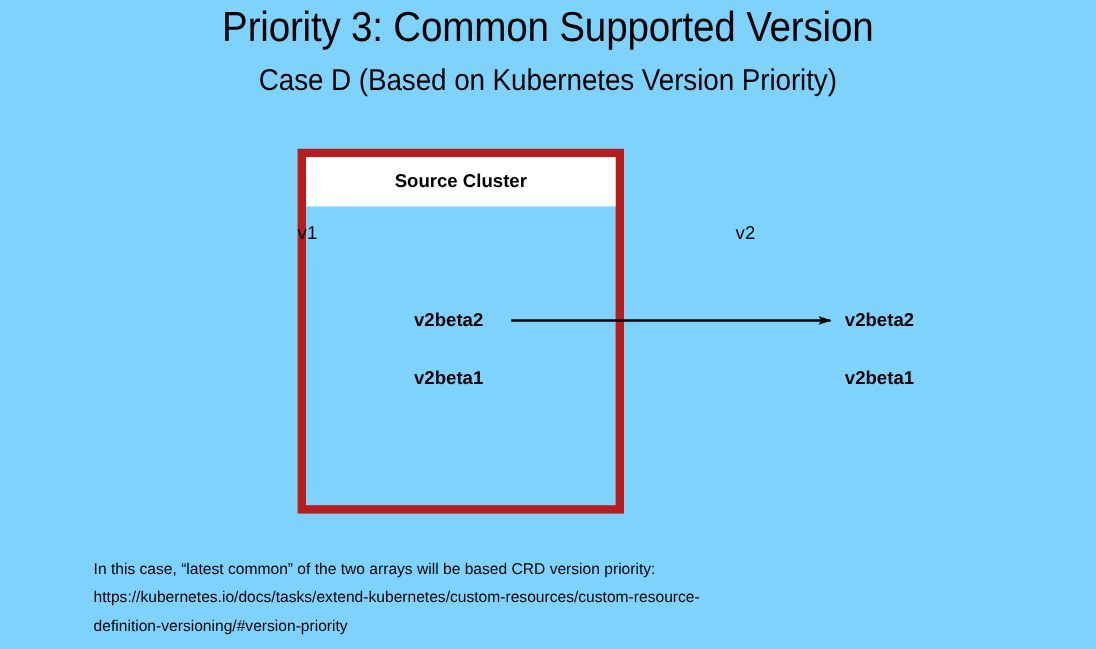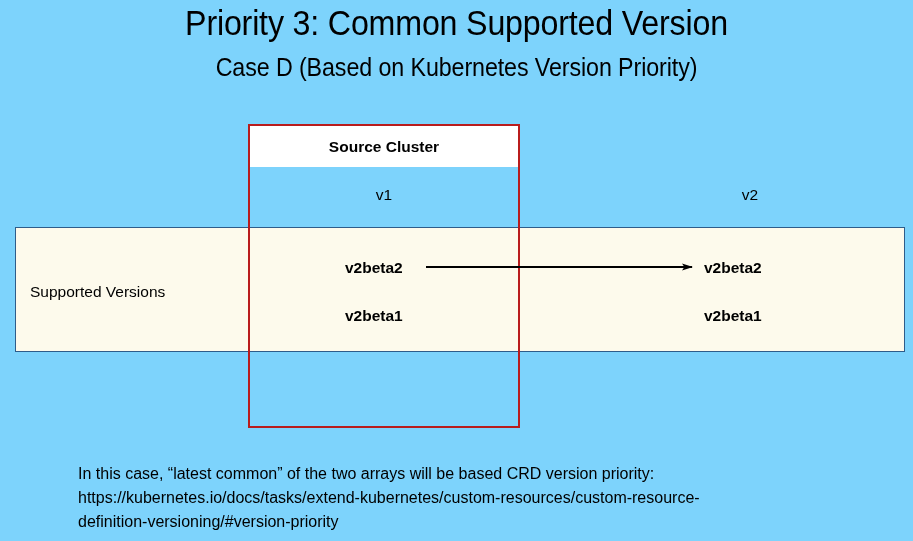--- a/index.html
+++ b/index.html
@@ -78,21 +78,21 @@
     white-space: nowrap;
   }
   #label-preferred { top: 17px; }
   #label-supported { top: 55px; }
 
   
   .cluster-box {
     position: absolute;
     top: 124px;
     height: 304px;
-    border: 2px solid #b91c1c;
+    border: 7px solid #b91c1c;
     box-sizing: border-box;
     background: transparent;
   }
   #box-source {
     left: 248px;
     width: 272px;
   }
   #box-target {
     left: 613px;
     width: 274px;
@@ -121,21 +121,21 @@
     bottom: 0;
     background: transparent;
   }
 
   
   .cell-value {
     position: absolute;
     font-size: 15.5px;
     color: #000000;
     white-space: nowrap;
-    text-align: center;
+    text-align: left;
   }
   .cell-value.bold { font-weight: bold; }
 
   #val-src-preferred { left: 248px; width: 272px; top: 186px; font-weight: 400; }
   #val-tgt-preferred { left: 613px; width: 274px; top: 186px; font-weight: 400; }
 
   #val-src-v2beta2 { left: 345px; top: 259px; text-align: left; }
   #val-src-v2beta1 { left: 345px; top: 307px; text-align: left; }
   #val-tgt-v2beta2 { left: 704px; top: 259px; text-align: left; }
   #val-tgt-v2beta1 { left: 704px; top: 307px; text-align: left; }
@@ -149,40 +149,37 @@
     height: 24px;
     overflow: visible;
   }
 
   
   #footer-note {
     position: absolute;
     left: 78px;
     top: 462px;
     width: 790px;
-    font-size: 16px;
+    font-size: 13px;
     line-height: 24px;
     color: #000000;
     font-weight: 400;
   }
   #footer-note div { white-space: nowrap; }
 </style>
 </head>
 <body>
 
 <div id="slide">
 
   <div id="title">Priority 3: Common Supported Version</div>
 
   <div id="subtitle">Case D (Based on Kubernetes Version Priority)</div>
 
 
-  <div id="row-supported" class="cream-row">
-    <span id="label-supported" class="row-label">Supported Versions</span>
-  </div>
 
   <div id="box-source" class="cluster-box">
     <div class="cluster-header">Source Cluster</div>
     <div class="cluster-body"></div>
   </div>
 
 
   <div id="val-src-preferred" class="cell-value">v1</div>
 
   <div id="val-tgt-preferred" class="cell-value">v2</div>

